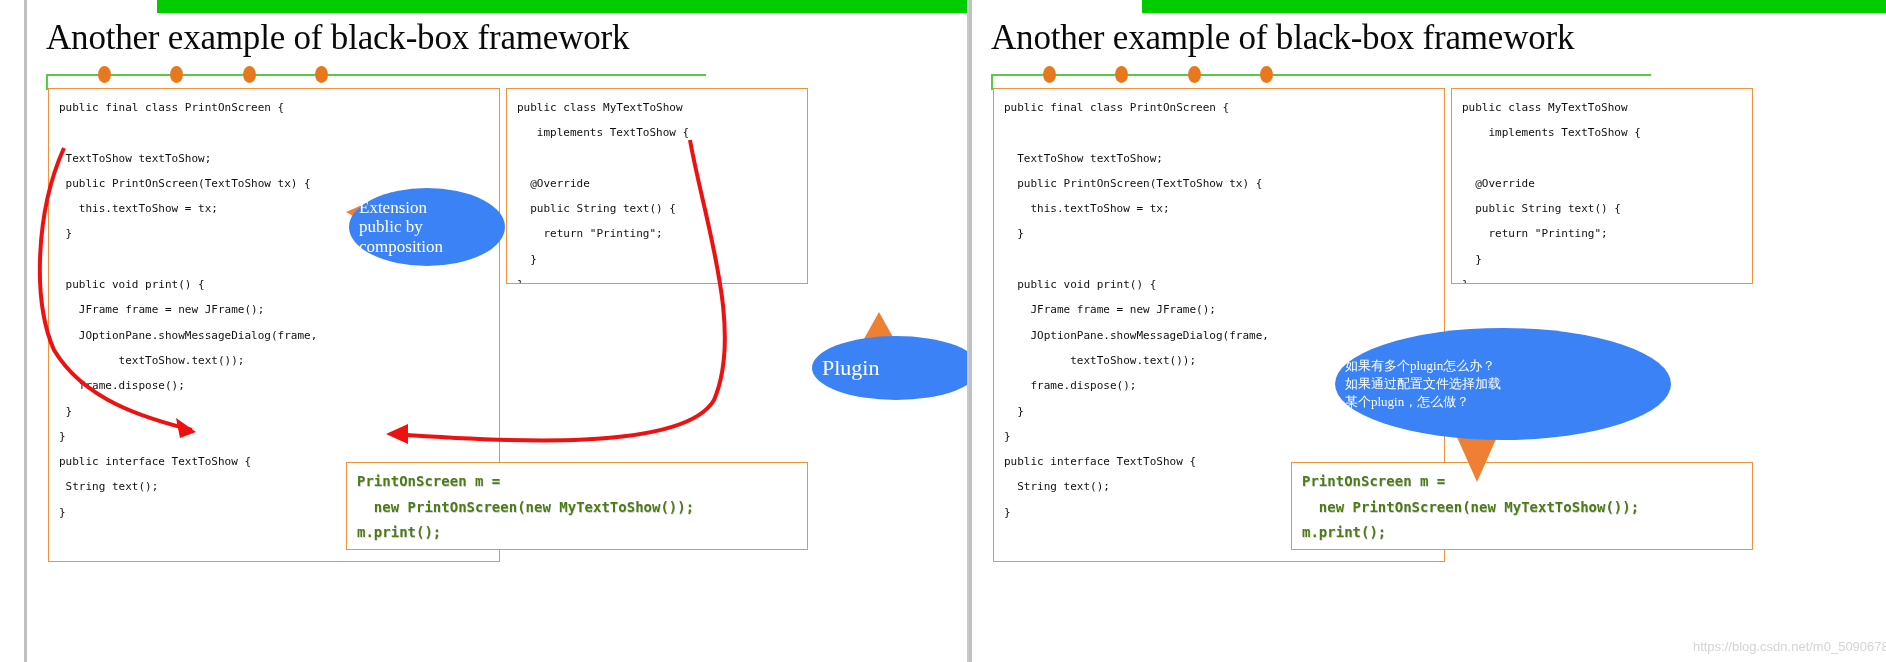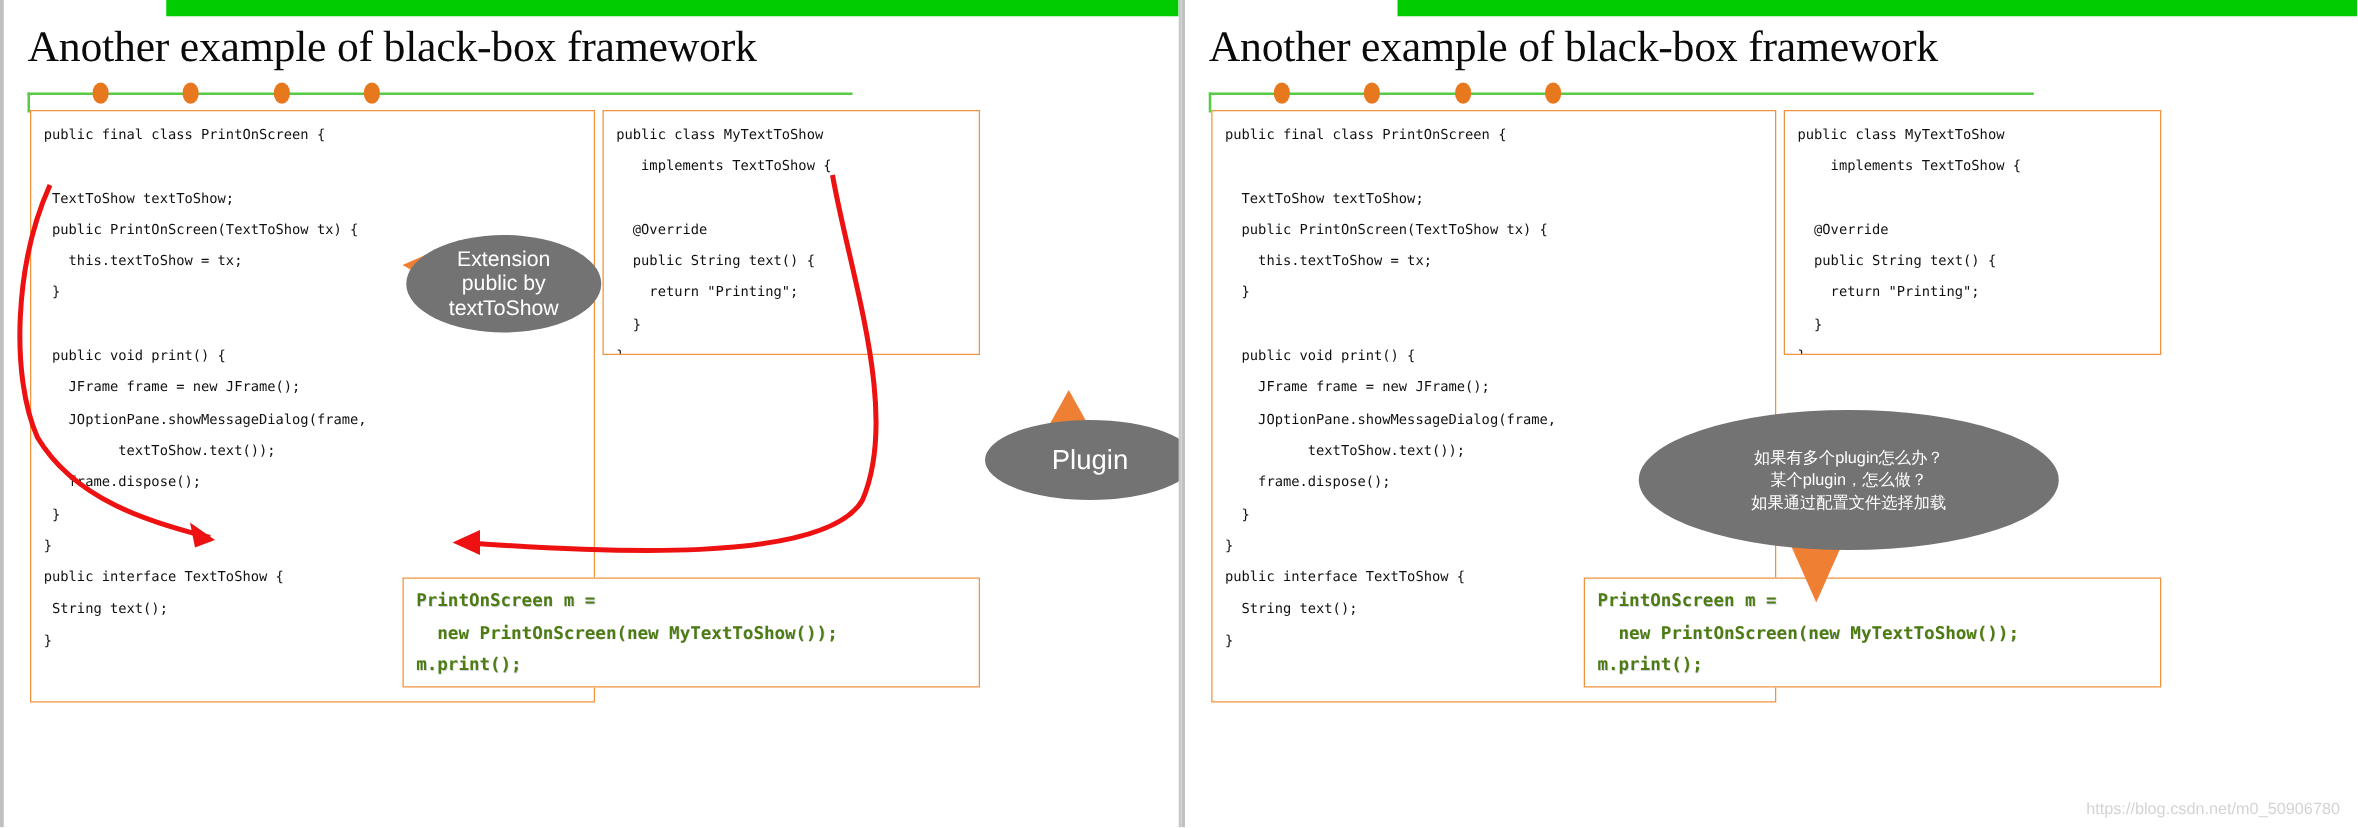--- a/index.html
+++ b/index.html
@@ -7,20 +7,21 @@
     margin: 0; padding: 0;
     width: 1886px; height: 662px;
     background: #ffffff;
     font-family: "Liberation Sans", sans-serif;
     overflow: hidden;
   }
   #stage {
     position: relative;
     width: 1524px; height: 662px;
     background: #ffffff;
+    margin-left: 24px;
   }
 
   
   .slide {
     position: absolute;
     top: 0;
     width: 943px;
     height: 662px;
     background: #ffffff;
     overflow: hidden;
@@ -103,25 +104,24 @@
     color: #4d7c0f;
     font-weight: bold;
     font-size: 14px;
     line-height: 25.5px;
     text-shadow: 0.5px 0.5px 0 rgba(120,120,200,0.35);
   }
 
   
   .bubble {
     position: absolute;
-    background: #737373;
+    background: #3b82f6;
     border-radius: 50%;
     color: #ffffff;
-    font-family: Liberation Sans, sans-serif;
-    text-align: center;
+    font-family: Liberation Serif, serif;
     display: flex;
     align-items: center;
     justify-content: center;
     line-height: 1.12;
     z-index: 40;
   }
   .bubble .inner { width: 100%; padding: 0 10px; }
 
   
   .tail-left {
@@ -231,21 +231,21 @@
 
       <path d="M 666 140 C 680 220, 720 330, 690 400 C 660 452, 480 442, 370 434" fill="none" stroke="#ee1111" stroke-width="4"></path>
       <polygon points="362,434 384,424 384,444" fill="#ee1111"></polygon>
     </svg>
 
     <div class="tail-left" style="left:322px; top:192px;"></div>
     <div class="bubble" style="left:325px; top:188px; width:156px; height:78px; font-size:17px;">
       <div class="inner">
         <div>Extension</div>
         <div>public by</div>
-        <div>textToShow</div>
+        <div>composition</div>
       </div>
     </div>
 
     <div class="tail-up" style="left:836px; top:312px;"></div>
     <div class="bubble" style="left:788px; top:336px; width:168px; height:64px; font-size:22px;">
       <div class="inner">
         <div>Plugin</div>
       </div>
     </div>
 
@@ -295,22 +295,22 @@
 }</div>
 
     <div class="codebox blue" style="left:322px; top:462px; width:462px; height:88px;">PrintOnScreen m =
   new PrintOnScreen(new MyTextToShow());
 m.print();</div>
 
     <div class="tail-down" style="left:476px; top:410px;"></div>
     <div class="bubble" style="left:366px; top:328px; width:336px; height:112px; font-size:13px; line-height:1.4;">
       <div class="inner">
         <div>如果有多个plugin怎么办？</div>
+        <div>如果通过配置文件选择加载</div>
         <div>某个plugin，怎么做？</div>
-        <div>如果通过配置文件选择加载</div>
       </div>
     </div>
 
     <div class="watermark">https://blog.csdn.net/m0_50906780</div>
 
   </div>
 
 </div>
 
 </body></html>

